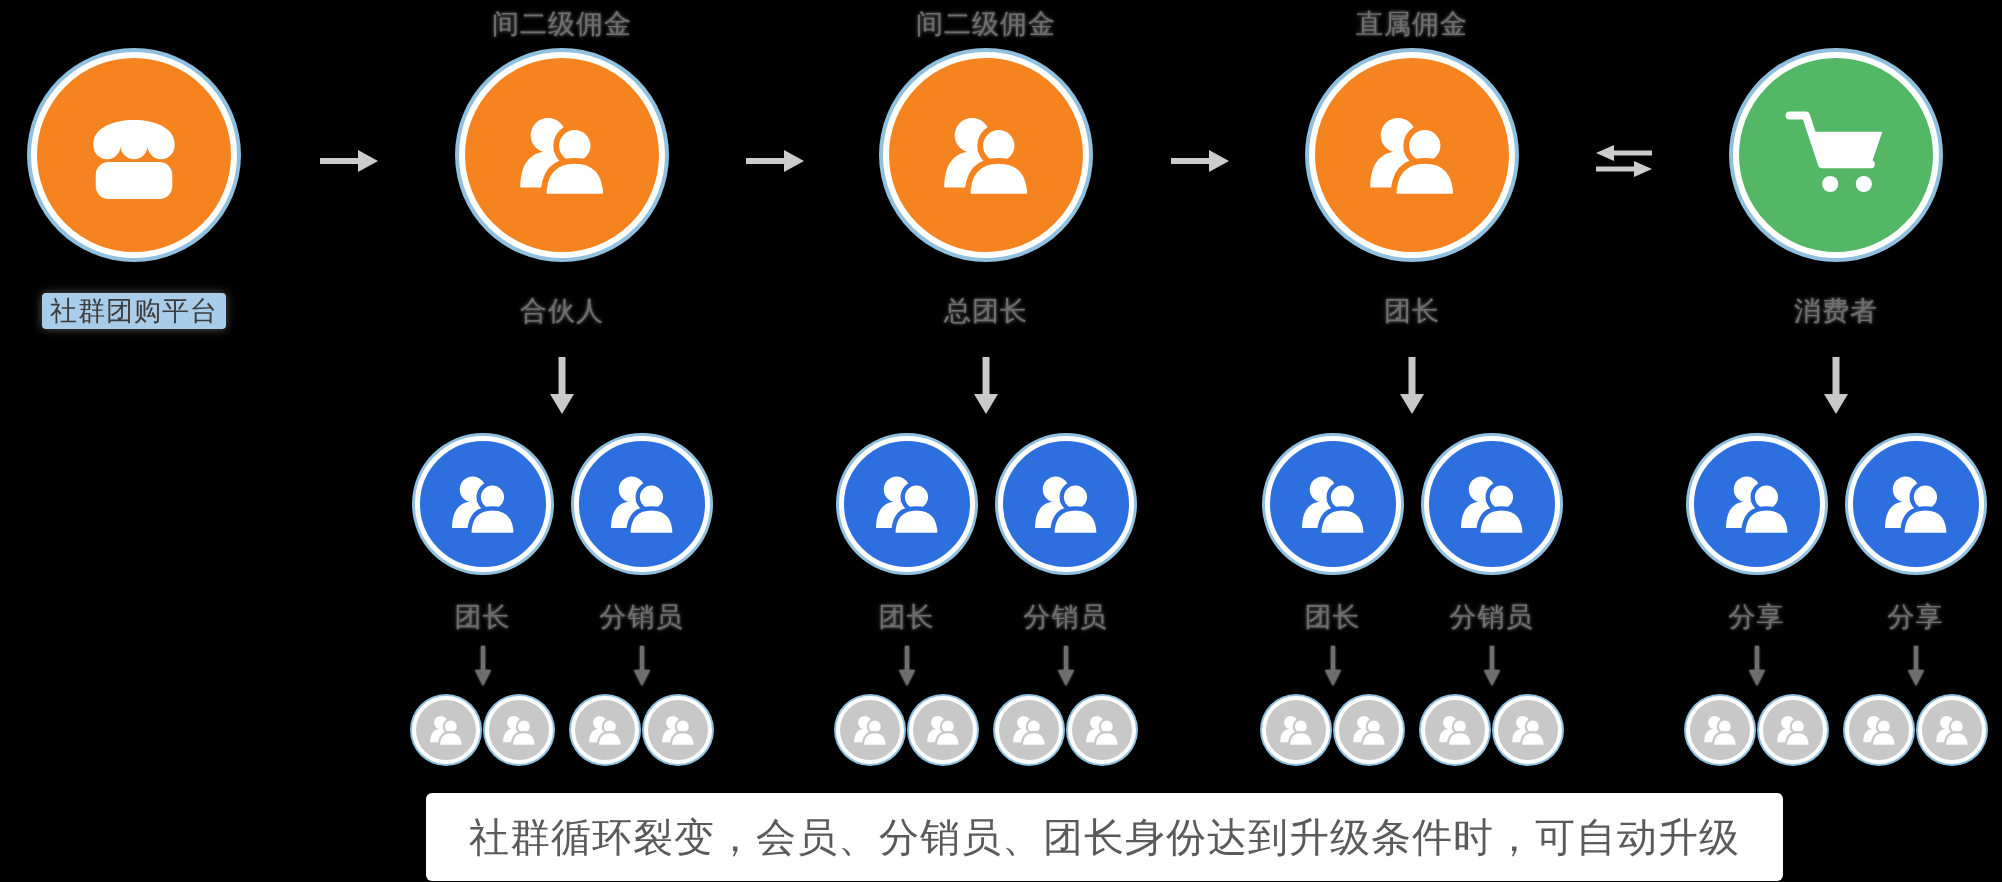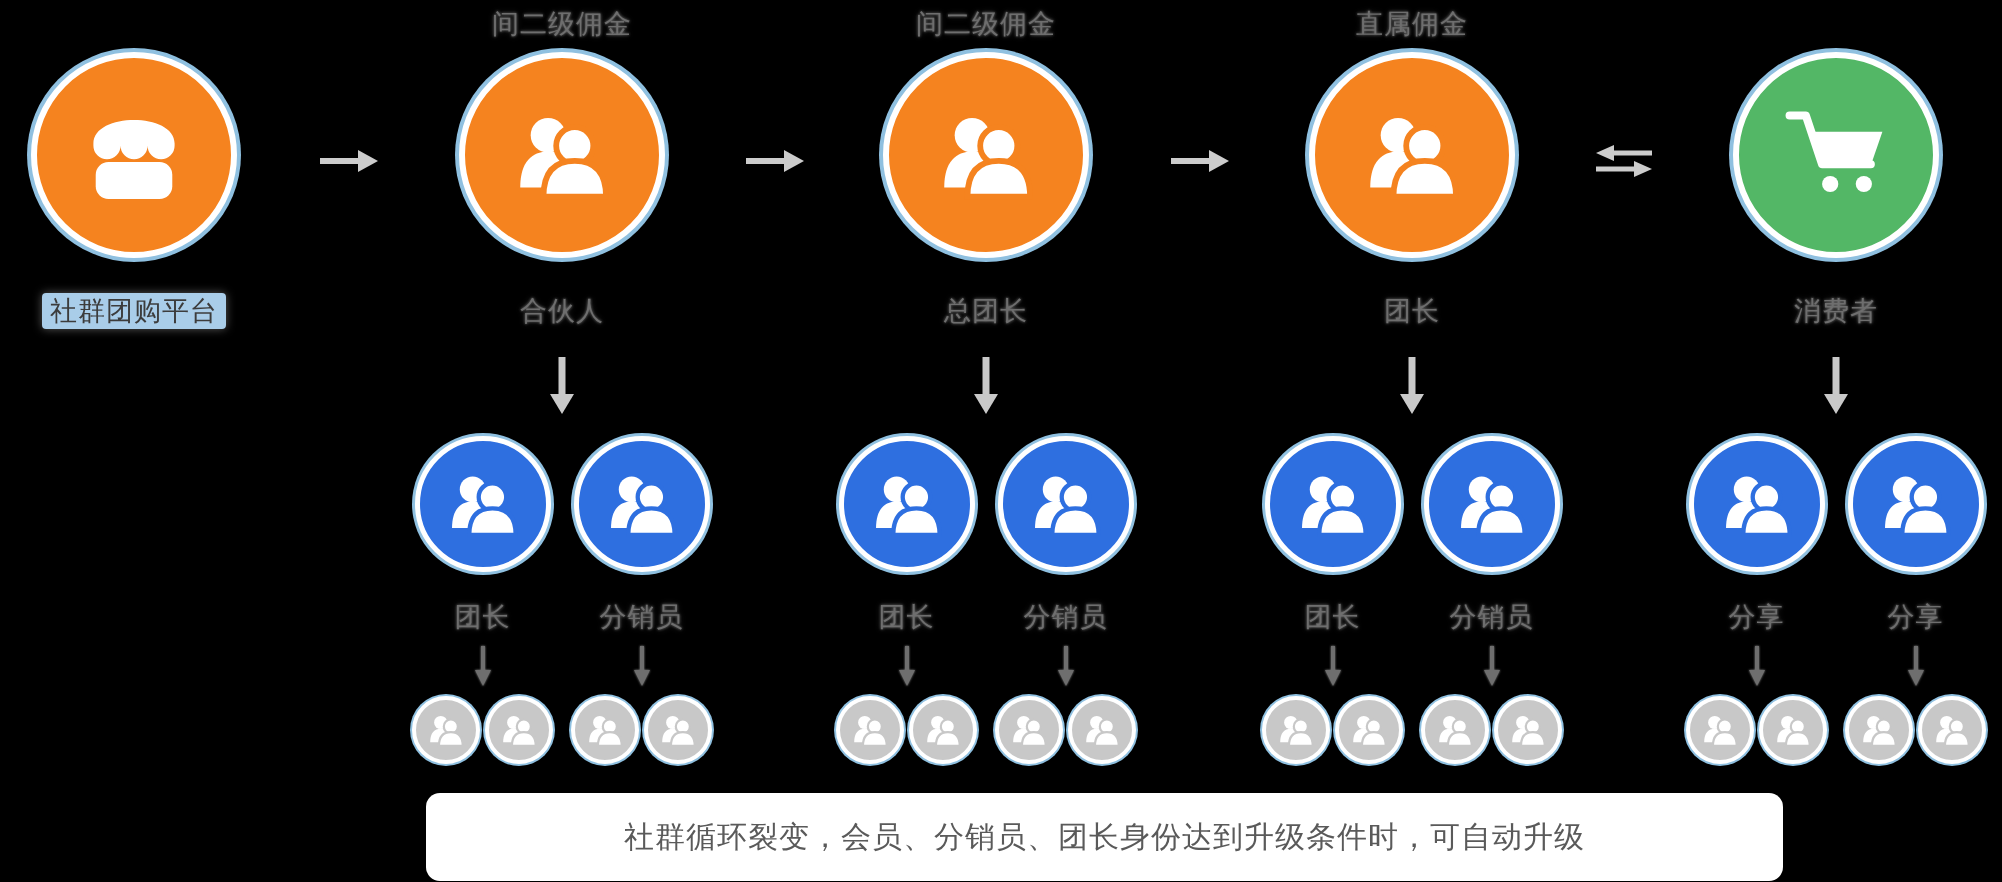--- a/index.html
+++ b/index.html
@@ -42,22 +42,22 @@
   .sub  { display:flex; flex-direction:column; align-items:center; }
   .sub-label { margin-top:28px; font-size:27px; line-height:34px; letter-spacing:1px; }
   .arrow-s { width:22px; height:44px; margin-top:10px;
              filter:drop-shadow(0 0 1px rgba(255,255,255,.55)); }
   .gray-pair { display:flex; gap:5px; margin-top:8px; }
 
   .h-arrow { position:absolute; top:146px; width:64px; height:30px; }
   .h-arrow.dbl { top:143px; height:36px; }
 
   .note { position:absolute; left:426px; top:793px; width:1357px; height:88px;
-          background:#fff; border-radius:14px; display:flex; align-items:center;
-          justify-content:center; font-size:30px; color:#5a5a5a; letter-spacing:1px; }
+          background:#fff; border-radius:6px; display:flex; align-items:center;
+          justify-content:center; font-size:40px; color:#5a5a5a; letter-spacing:1px; }
 </style>
 </head>
 <body>
 
 <svg width="0" height="0" style="position:absolute" aria-hidden="true">
   <symbol id="sym-ppl" viewBox="0 0 100 100">
     <circle cx="38" cy="33" r="15" fill="#fff"></circle>
     <path d="M14 78 C14 56 24 47 38 47 C52 47 62 56 62 78 Z" fill="#fff"></path>
     <g style="stroke:var(--bg,#000); stroke-width:5; fill:#fff;">
       <circle cx="61" cy="42" r="16"></circle>

